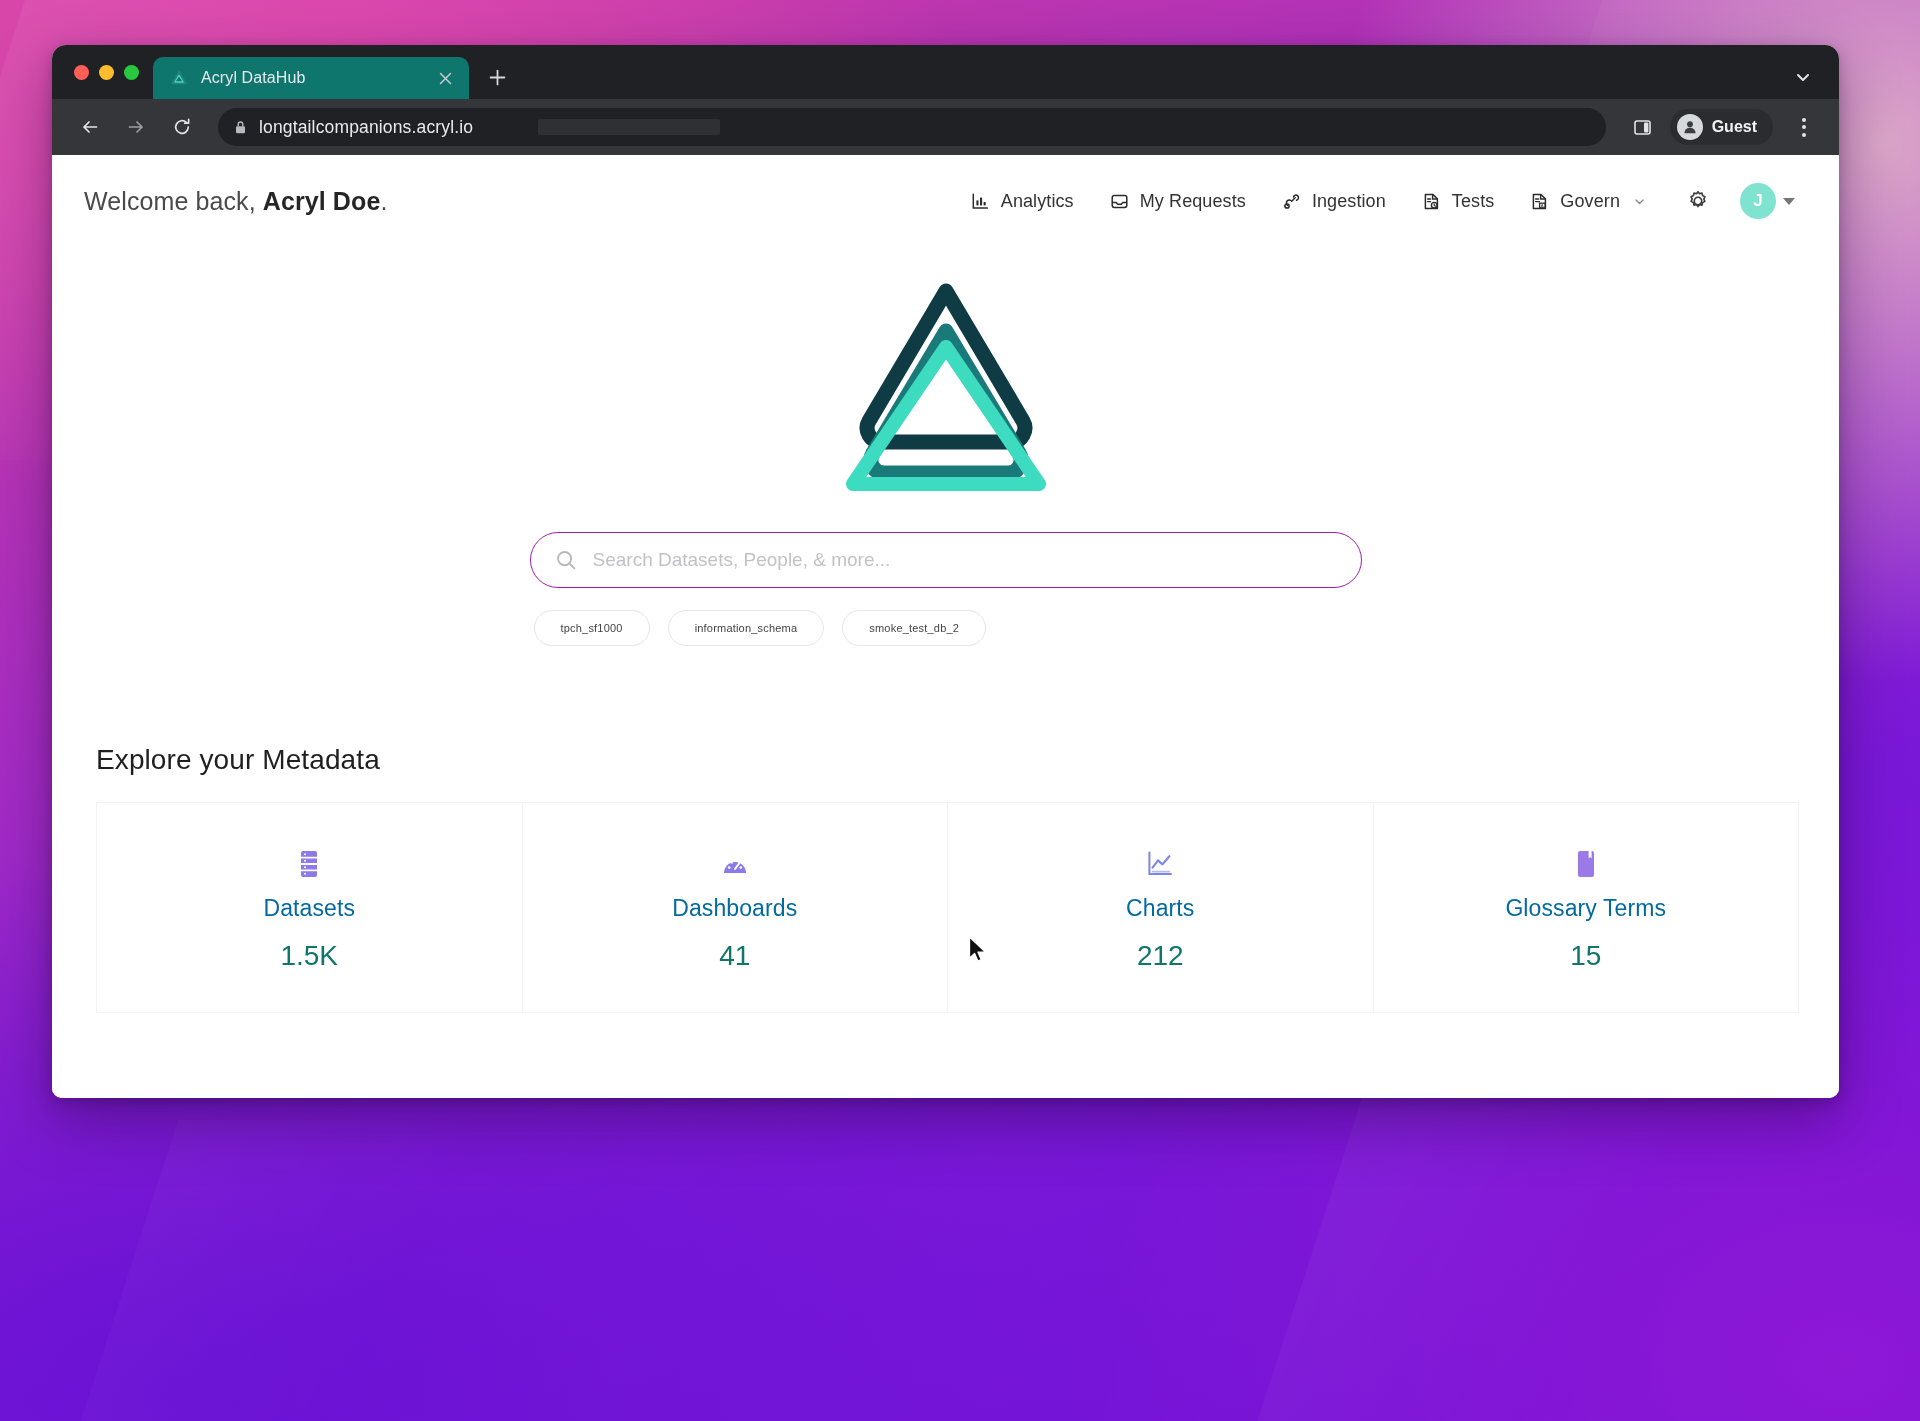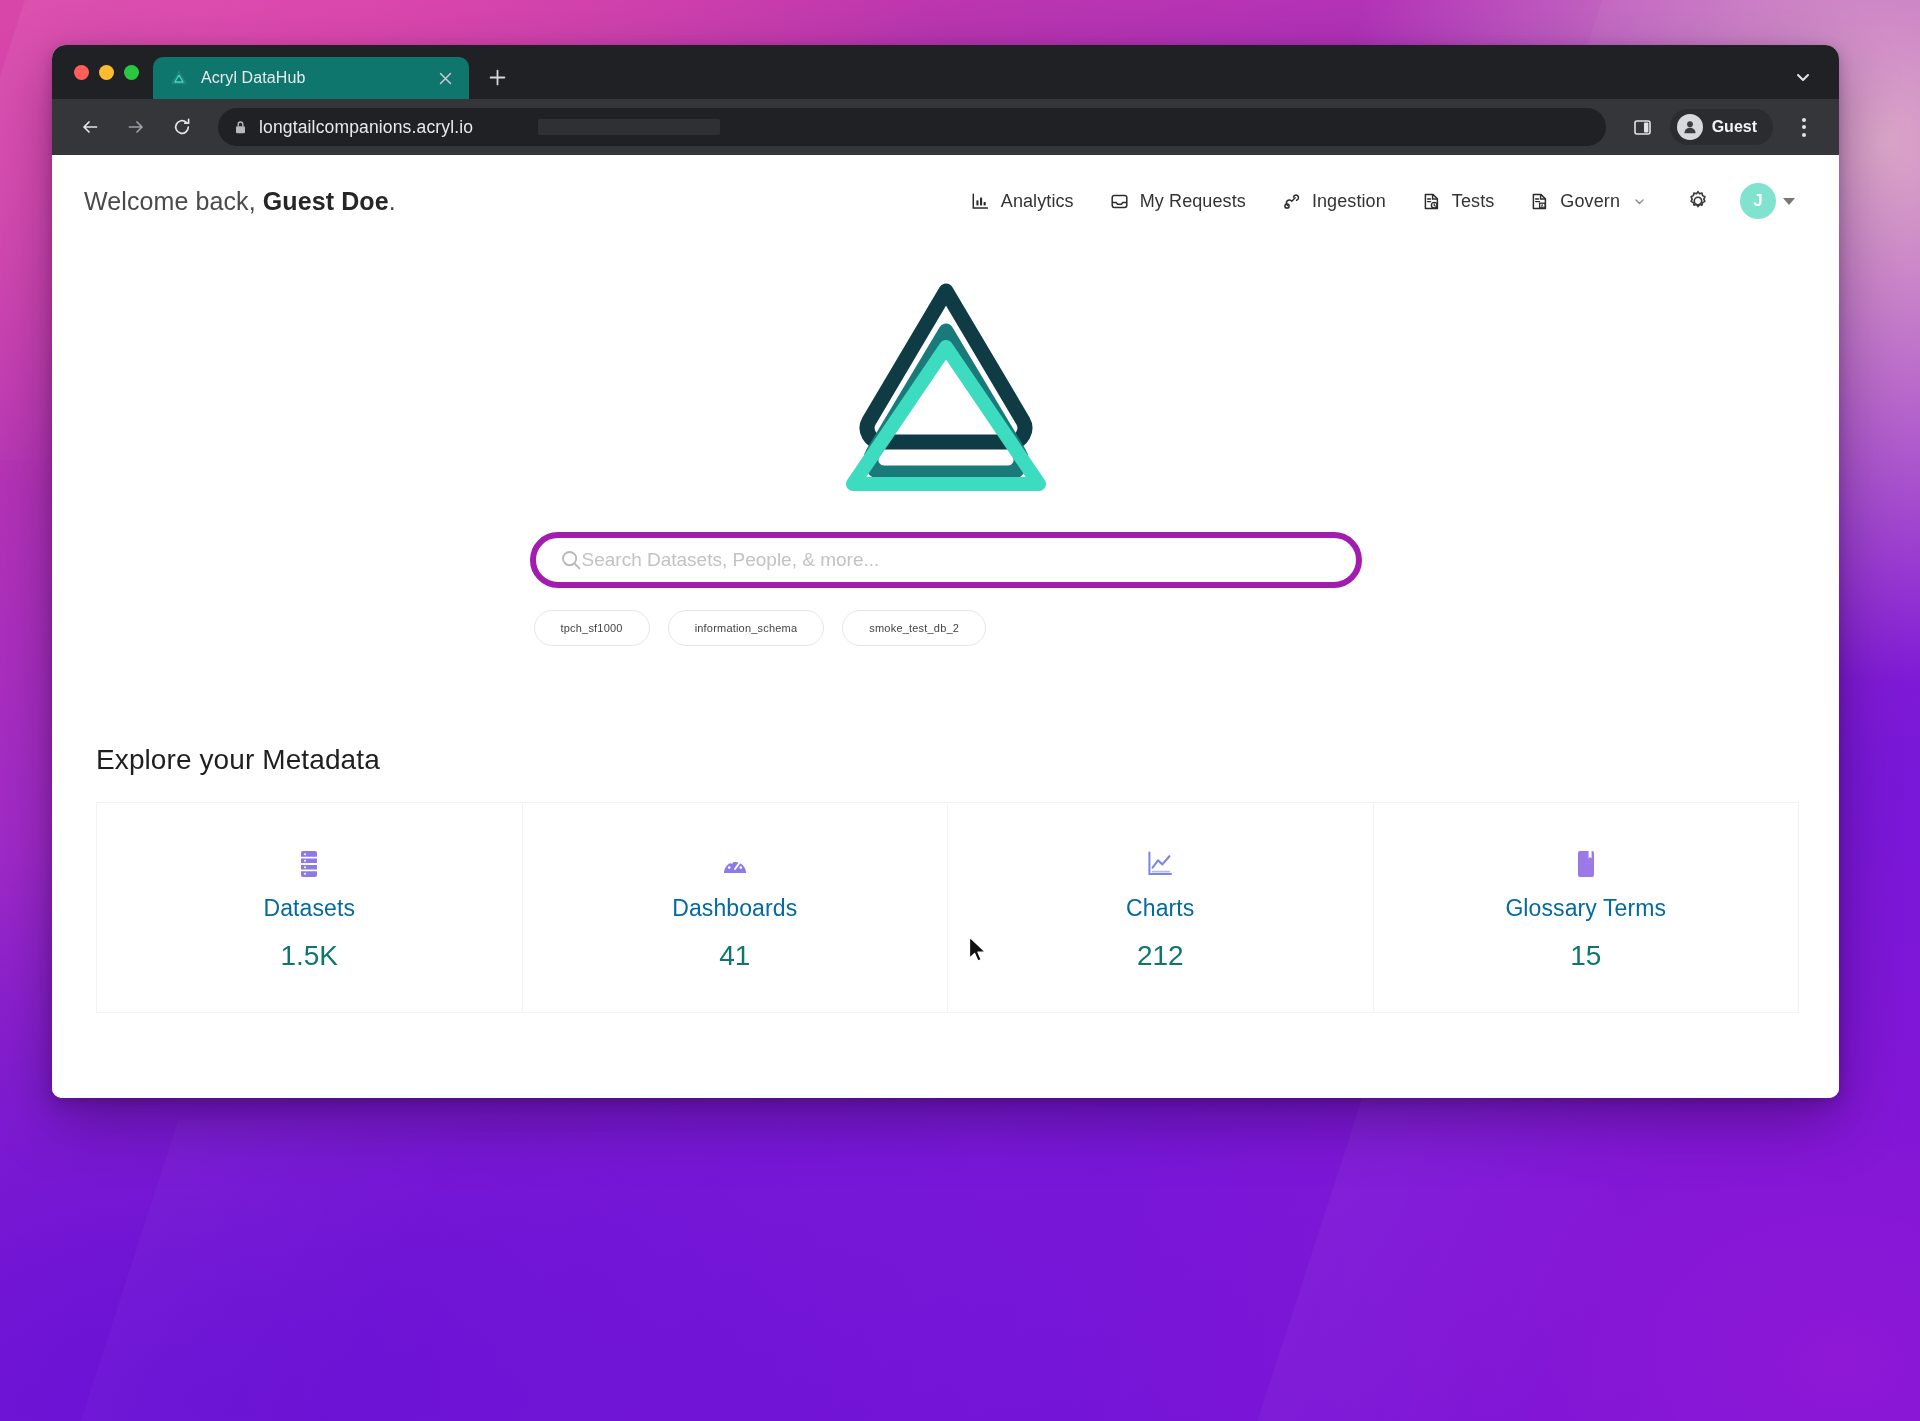--- a/index.html
+++ b/index.html
@@ -261,25 +261,26 @@
   }
 
   
   .hero { text-align: center; padding-top: 22px; }
   .logo { display: inline-block; }
 
   .searchrow { display:flex; justify-content:center; margin-top: 34px; }
   .searchbox {
     width: 832px;
     height: 56px;
-    border: 6px solid #a21caf;
+    border: 1px solid #a21caf;
     border-radius: 28px;
     display: flex;
     align-items: center;
     padding: 0 24px;
+    gap: 16px;
     background: #fff;
     box-shadow: 0 1px 2px rgba(0,0,0,.02);
   }
   .searchbox .si { color:#b9b9bd; display:flex; align-items:center; flex:0 0 auto; }
   .searchbox input {
     border: 0; outline: 0;
     font-size: 19px;
     color: #333;
     width: 100%;
     background: transparent;
@@ -438,21 +439,21 @@
     <div class="kebab">
       <i></i>
         <i></i>
         <i></i>
     </div>
   </div>
 
   <div class="page">
 
     <div class="topnav">
-      <div class="welcome"><span>Welcome back, </span><b>Guest Doe</b><span>.</span></div>
+      <div class="welcome"><span>Welcome back, </span><b>Acryl Doe</b><span>.</span></div>
 
       <div class="navitems">
 
         <div class="navitem">
           <span class="ic">
             <svg width="19" height="19" viewBox="0 0 19 19">
               <path d="M2.3 2.3 V16 H16.4" fill="none" stroke="#2b2b2b" stroke-width="1.5" stroke-linecap="round"></path>
               <rect x="5.4" y="8.4" width="2.1" height="5" fill="#2b2b2b"></rect>
               <rect x="9" y="5.6" width="2.1" height="7.8" fill="#2b2b2b"></rect>
               <rect x="12.6" y="10" width="2.1" height="3.4" fill="#2b2b2b"></rect>

